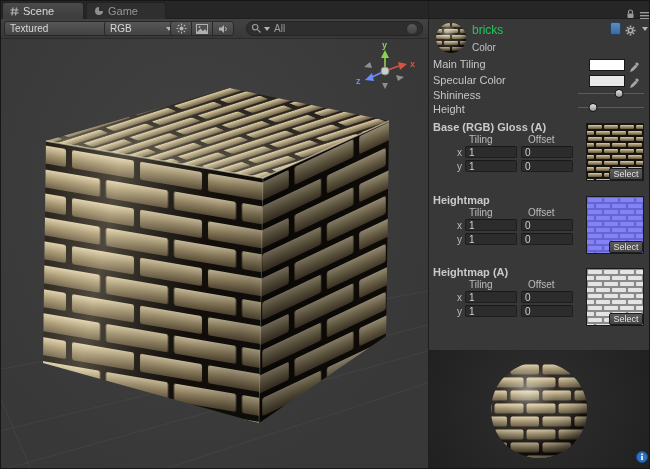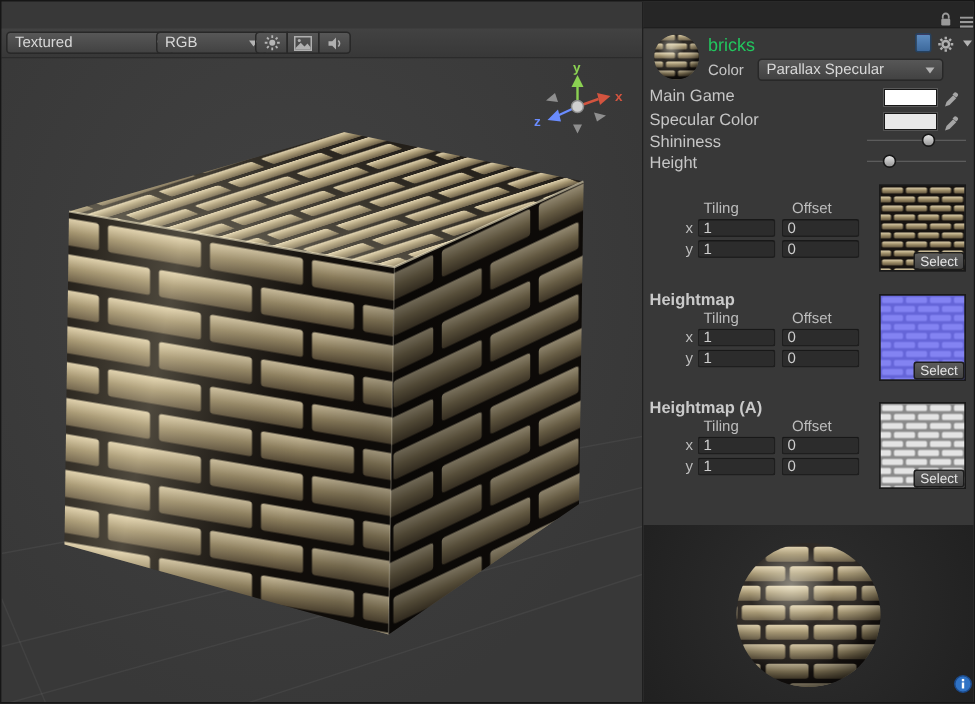--- a/index.html
+++ b/index.html
@@ -134,20 +134,39 @@
       <stop offset="0.35" stop-color="#fffbe8" stop-opacity="0.08"></stop>
       <stop offset="0.72" stop-color="#000000" stop-opacity="0.3"></stop>
       <stop offset="1" stop-color="#000000" stop-opacity="0.88"></stop>
     </radialGradient>
   </defs>
 </svg>
 
 <div id="root">
 
   <div class="abs" style="left:0;top:0;width:427px;height:469px">
+    <div class="tabbar" style="left:0;width:427px">
+      <div class="tab active" style="left:1px;width:82px">
+        <svg width="9" height="9">
+          <g stroke="#a8a8a8" stroke-width="1.2">
+            <line x1="3" y1="0.5" x2="2" y2="8.5"></line>
+              <line x1="6.5" y1="0.5" x2="5.5" y2="8.5"></line>
+            <line x1="0.5" y1="3" x2="8.5" y2="3"></line>
+              <line x1="0.5" y1="6" x2="8.5" y2="6"></line>
+          </g>
+        </svg>
+        <span>Scene</span>
+      </div>
+      <div class="tab" style="left:85px;width:80px">
+        <svg width="10" height="10">
+          <path d="M5 1 a4 4 0 1 0 4 4 L5 5 Z" fill="#8f8f8f"></path>
+        </svg>
+        <span>Game</span>
+      </div>
+    </div>
 
     <div class="toolbar">
       <div class="dropdown" style="left:3px;top:2px;width:112px">
         <span class="dd-text">Textured</span>
         <span class="caret"></span>
       </div>
       <div class="dropdown" style="left:103px;top:2px;width:74px">
         <span class="dd-text">RGB</span>
         <span class="caret"></span>
       </div>
@@ -171,20 +190,29 @@
           <rect x="0.5" y="0.5" width="11" height="9" fill="none" stroke="#b0b0b0"></rect>
           <circle cx="3.5" cy="3" r="1" fill="#b0b0b0"></circle>
           <path d="M1 8 L4.5 4.5 L7 7 L9 5 L11 7.5 V9 H1 Z" fill="#b0b0b0"></path>
         </svg>
       </div>
       <div class="tgl" style="left:211px;border-radius:0 3px 3px 0">
         <svg width="11" height="10">
           <polygon points="1,3.5 3.5,3.5 6,1 6,9 3.5,6.5 1,6.5" fill="#b0b0b0"></polygon>
           <path d="M7.5 3 a3 3 0 0 1 0 4" fill="none" stroke="#b0b0b0"></path>
         </svg>
+      </div>
+      <div class="search" style="left:245px;width:177px">
+        <svg width="11" height="11">
+          <circle cx="4.2" cy="4.2" r="2.7" fill="none" stroke="#9a9a9a" stroke-width="1.2"></circle>
+          <line x1="6.3" y1="6.3" x2="9.5" y2="9.5" stroke="#9a9a9a" stroke-width="1.2"></line>
+        </svg>
+        <span class="caret" style="margin-left:2px;margin-right:4px"></span>
+        <span>All</span>
+        <span class="cap"></span>
       </div>
     </div>
 
     <div class="viewport">
       <svg width="427" height="431" style="display:block">
 
         <g stroke="#ffffff" stroke-opacity="0.05" stroke-width="1">
           <line x1="0" y1="330" x2="427" y2="252"></line>
           <line x1="0" y1="392" x2="427" y2="286"></line>
           <line x1="0" y1="431" x2="427" y2="312"></line>
@@ -243,43 +271,39 @@
       </span>
     </div>
     <div class="insp-bg"></div>
 
     <svg class="abs" style="left:6px;top:21px" width="32" height="32">
       <circle cx="16" cy="16" r="15" fill="url(#patBricksSm)"></circle>
       <circle cx="16" cy="16" r="15" fill="url(#sphShade)"></circle>
     </svg>
     <div class="mat-name">bricks</div>
     <div class="shader-lbl">Color</div>
-    <div class="dropdown" style="left:76px;top:38px;width:124px">
-      <span class="dd-text">Parallax Specular</span>
-      <span class="caret"></span>
-    </div>
     <span class="hdr-icon doc-icon" style="left:181px"></span>
     <span class="hdr-icon" style="left:196px">
       <svg width="11" height="11">
         <circle cx="5.5" cy="5.5" r="2.2" fill="none" stroke="#b0b0b0" stroke-width="1.6"></circle>
         <g stroke="#b0b0b0" stroke-width="1.6">
           <line x1="5.5" y1="0.5" x2="5.5" y2="2.2"></line>
             <line x1="5.5" y1="8.8" x2="5.5" y2="10.5"></line>
           <line x1="0.5" y1="5.5" x2="2.2" y2="5.5"></line>
             <line x1="8.8" y1="5.5" x2="10.5" y2="5.5"></line>
           <line x1="2" y1="2" x2="3.2" y2="3.2"></line>
             <line x1="7.8" y1="7.8" x2="9" y2="9"></line>
           <line x1="9" y1="2" x2="7.8" y2="3.2"></line>
             <line x1="2" y1="9" x2="3.2" y2="7.8"></line>
         </g>
       </svg>
     </span>
     <span class="caret abs" style="left:209px;top:26px"></span>
 
-    <div class="lbl" style="top:57px">Main Game</div>
+    <div class="lbl" style="top:57px">Main Tiling</div>
     <div class="swatch" style="top: 58px; background: rgb(255, 255, 255);"></div>
     <span class="dropper" style="top:58px">
       <svg width="11" height="11">
           <path d="M1 10 l1 -3 4.5 -4.5 2 2 L4 9 Z" fill="#a5a5a5"></path>
           <path d="M6.5 1.5 a1.4 1.4 0 0 1 3 1.5 l-1 1 -2.5 -2 z" fill="#a5a5a5"></path>
         </svg>
     </span>
     <div class="lbl" style="top:73px">Specular Color</div>
     <div class="swatch" style="top: 74px; background: rgb(233, 233, 233);"></div>
     <span class="dropper" style="top:74px">
@@ -292,20 +316,21 @@
     <div class="slider" style="top:87px">
       <div class="track"></div>
       <div class="knob" style="left: 62%;"></div>
     </div>
     <div class="lbl" style="top:102px">Height</div>
     <div class="slider" style="top:101px">
       <div class="track"></div>
       <div class="knob" style="left: 22%;"></div>
     </div>
 
+    <div class="sec-title" style="top:120px">Base (RGB) Gloss (A)</div>
     <div class="col-h" style="top:133px;left:40px">Tiling</div>
     <div class="col-h" style="top:133px;left:99px">Offset</div>
     <div class="axis-l" style="top:146px;left:28px">x</div>
     <input class="num" style="top: 145px; left: 36px;" value="1">
     <input class="num" style="top: 145px; left: 92px;" value="0">
     <div class="axis-l" style="top:160px;left:28px">y</div>
     <input class="num" style="top: 159px; left: 36px;" value="1">
     <input class="num" style="top: 159px; left: 92px;" value="0">
     <div class="thumb" style="top:122px">
       <svg width="56" height="56">

